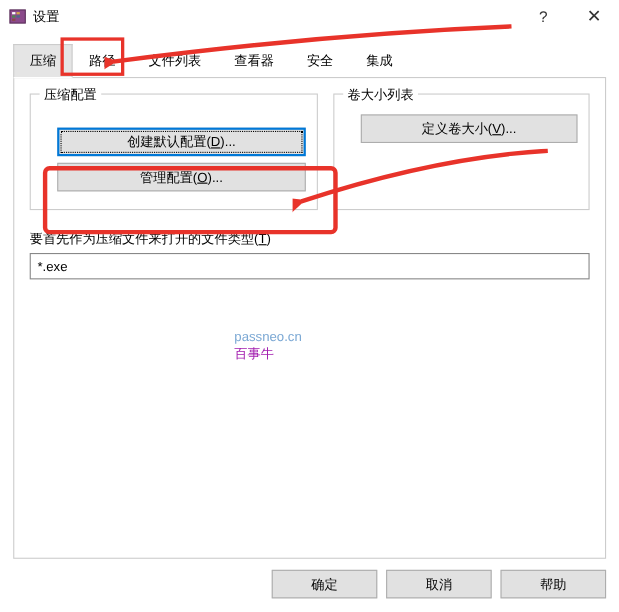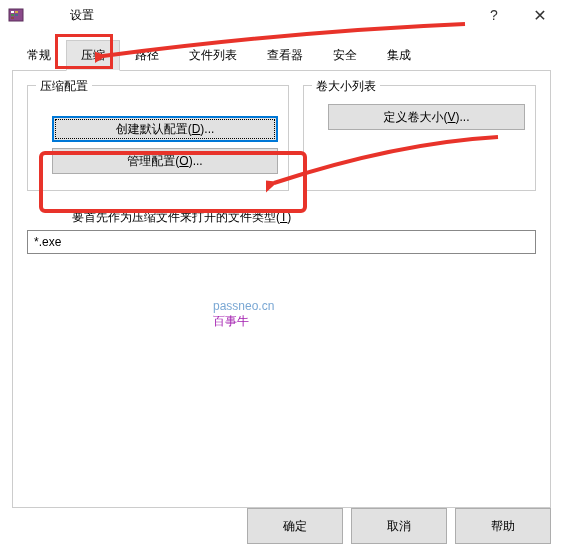--- a/index.html
+++ b/index.html
@@ -1,18 +1,18 @@
 <!DOCTYPE html>
 <html><head>
   <meta charset="utf-8">
   <style>
     * { box-sizing: border-box; margin: 0; padding: 0; font-family: "Microsoft YaHei", "SimSun", sans-serif; font-size: 12px; }
     body { background: #fff; width: 563px; height: 556px; position: relative; overflow: hidden; }
     
-    .titlebar { height: 30px; display: flex; align-items: center; padding-left: 8px; background: #fff; gap: 40px; }
+    .titlebar { height: 30px; display: flex; align-items: center; padding-left: 8px; background: #fff; }
     .titlebar-icon { width: 16px; height: 16px; margin-right: 6px; }
     .titlebar-title { flex: 1; font-size: 12px; }
     .titlebar-controls { display: flex; }
     .titlebar-btn { width: 46px; height: 30px; display: flex; align-items: center; justify-content: center; font-size: 14px; color: #333; }
     .titlebar-btn.close { font-size: 16px; }
     
     .tabs { display: flex; padding-left: 12px; margin-top: 10px; position: relative; }
     .tab { padding: 6px 14px; background: #fff; border: 1px solid transparent; cursor: pointer; position: relative; }
     .tab.active { border: 1px solid #ccc; border-bottom: 1px solid #fff; z-index: 2; background: #e5e5e5; }
     .tab-highlight { position: absolute; border: 3px solid #e8332a; top: 34px; left: 55px; width: 58px; height: 35px; z-index: 5; pointer-events: none; }
@@ -24,28 +24,28 @@
     
     .group-row { display: flex; gap: 14px; }
     .group-left { width: 270px; }
     .group-right { width: 240px; }
     
     .btn { width: 100%; height: 26px; border: 1px solid #adadad; background: #e1e1e1; cursor: pointer; margin-bottom: 6px; display: flex; align-items: center; justify-content: center; }
     .btn.focused { border: 2px solid #0078d7; outline: 1px dotted #000; outline-offset: -4px; margin-top: 12px; }
     
     .group-highlight { position: absolute; border: 4px solid #e8332a; border-radius: 6px; top: 80px; left: 26px; width: 268px; height: 62px; z-index: 4; pointer-events: none; }
     
-    .field-label { margin-top: 18px; margin-bottom: 4px; font-size: 12px; margin-left: 45px; }
+    .field-label { margin-top: 18px; margin-bottom: 4px; font-size: 12px; }
     .text-input { width: 100%; height: 24px; border: 1px solid #888; padding: 2px 6px; font-size: 12px; }
     
     .watermark { position: absolute; top: 228px; left: 200px; color: #7ba8d4; font-size: 13px; pointer-events: none; }
     .watermark div:last-child { color: #a21caf; font-size: 12px; }
     
     .footer { position: absolute; bottom: 12px; right: 12px; display: flex; gap: 8px; }
-    .footer-btn { width: 96px; height: 36px; border: 1px solid #adadad; background: #e1e1e1; cursor: pointer; display: flex; align-items: center; justify-content: center; }
+    .footer-btn { width: 96px; height: 26px; border: 1px solid #adadad; background: #e1e1e1; cursor: pointer; display: flex; align-items: center; justify-content: center; }
     
     .arrow1 { position: absolute; top: 16px; right: 88px; z-index: 10; pointer-events: none; }
     .arrow2 { position: absolute; top: 64px; right: 44px; z-index: 10; pointer-events: none; }
     
     .u { text-decoration: underline; }
   </style>
 </head>
 <body>
 
 <div class="titlebar">
@@ -70,21 +70,20 @@
   <defs>
       <marker id="ah1" markerWidth="12" markerHeight="12" refX="2" refY="6" orient="auto">
         <path d="M12,1 L1,6 L12,11 Z" fill="#e8332a"></path>
       </marker>
     </defs>
   <path d="M 370 8 Q 200 15 8 40" stroke="#e8332a" stroke-width="4" fill="none" marker-end="url(#ah1)"></path>
 </svg>
 
 <div class="tab-highlight"></div>
 <div class="tabs">
-  <div class="tab">常规</div>
   <div class="tab active">压缩</div>
   <div class="tab">路径</div>
   <div class="tab">文件列表</div>
   <div class="tab">查看器</div>
   <div class="tab">安全</div>
   <div class="tab">集成</div>
 </div>
 
 <div class="tab-content">
   

